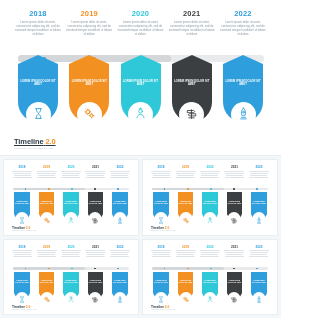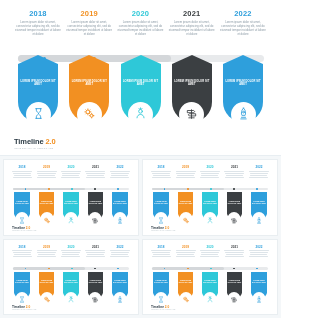--- a/index.html
+++ b/index.html
@@ -60,21 +60,21 @@
     font-weight:bold;letter-spacing:.1px;
   }
   .pen-circle{
     position:absolute;left:11.5px;top:38px;width:25px;height:25px;border-radius:50%;
     background:#ffffff;display:flex;align-items:center;justify-content:center;
   }
   .pen-circle svg{width:13px;height:13px;}
 
   
   .logo{position:absolute;left:14px;top:137px;}
-  .logo .t1{font-size:7.5px;font-weight:bold;color:#2b3a44;letter-spacing:-.1px;}
+  .logo .t1{font-size:7.5px;font-weight:bold;color:#2b3a44;letter-spacing:-.1px;text-decoration:underline;}
   .logo .t1 .v{color:#f29022;}
   .logo .t2{font-size:2.4px;color:#a9b4bc;letter-spacing:.5px;margin-top:1px;}
 
   
   .thumb-grid{
     position:absolute;left:0;top:156px;width:281px;height:162px;
     display:grid;grid-template-columns:1fr 1fr;grid-template-rows:1fr 1fr;
     gap:3px;padding:3px;box-sizing:border-box;background:#f4f7f9;
   }
   .thumb{

